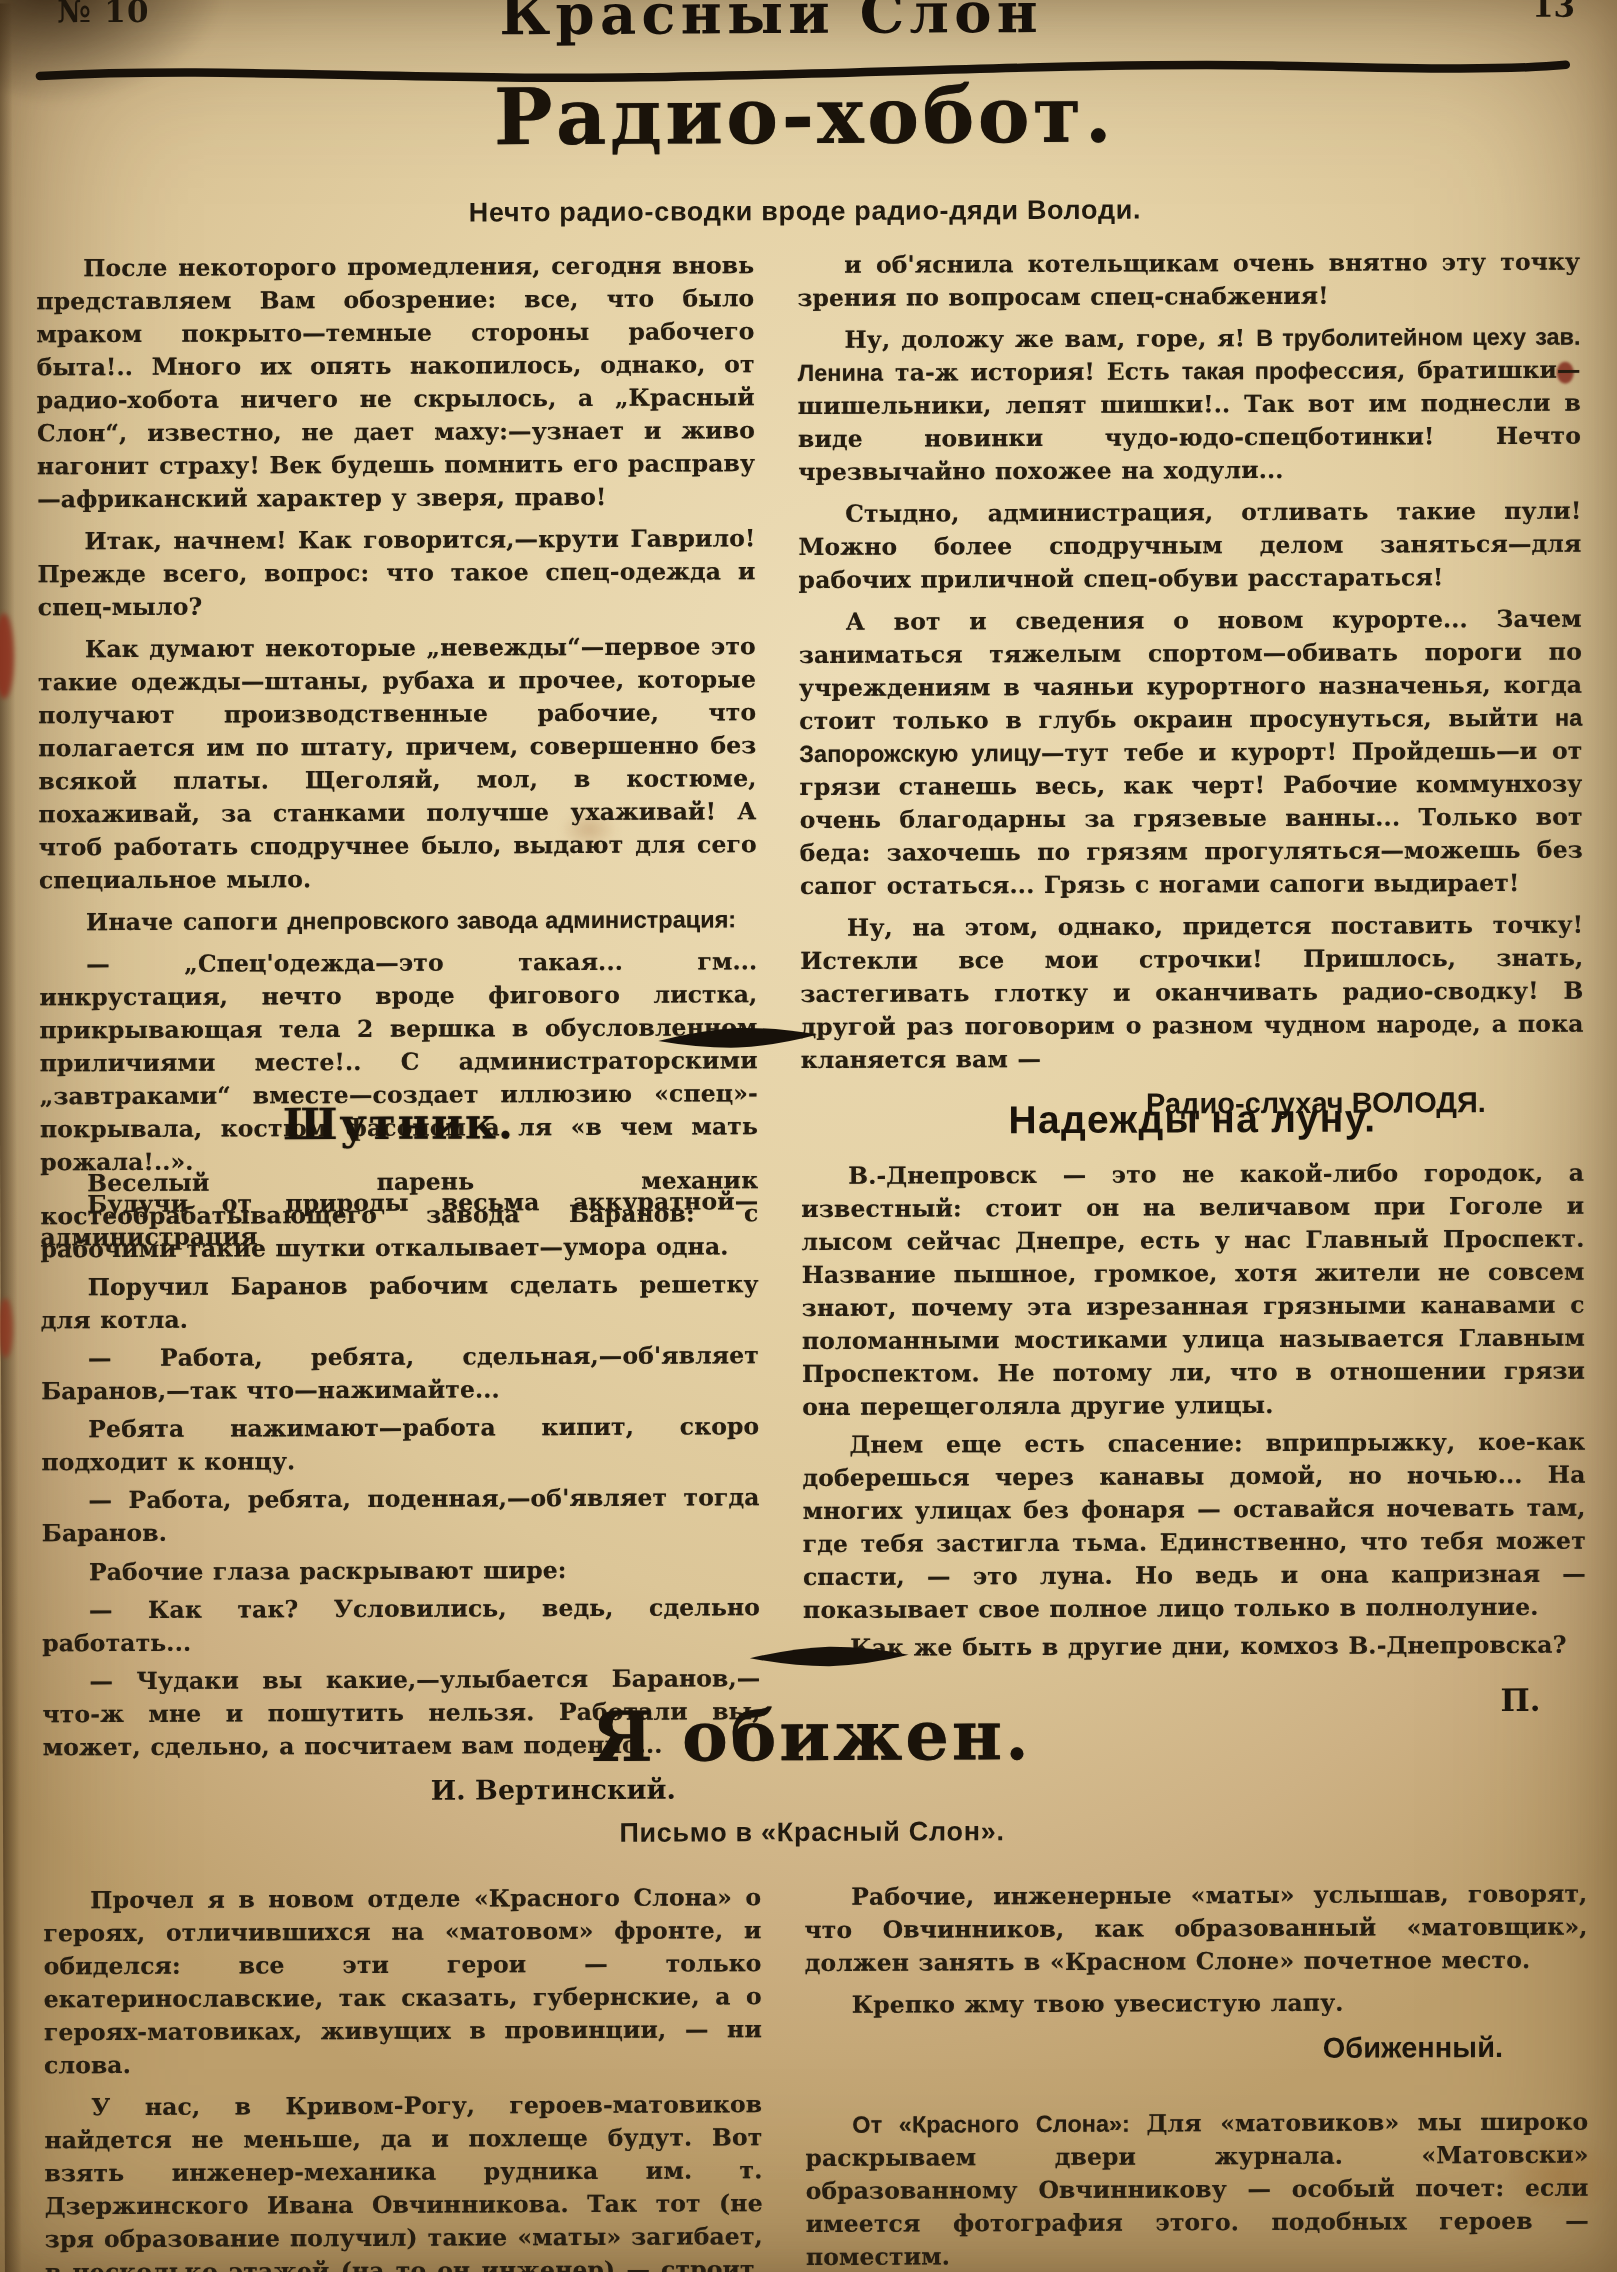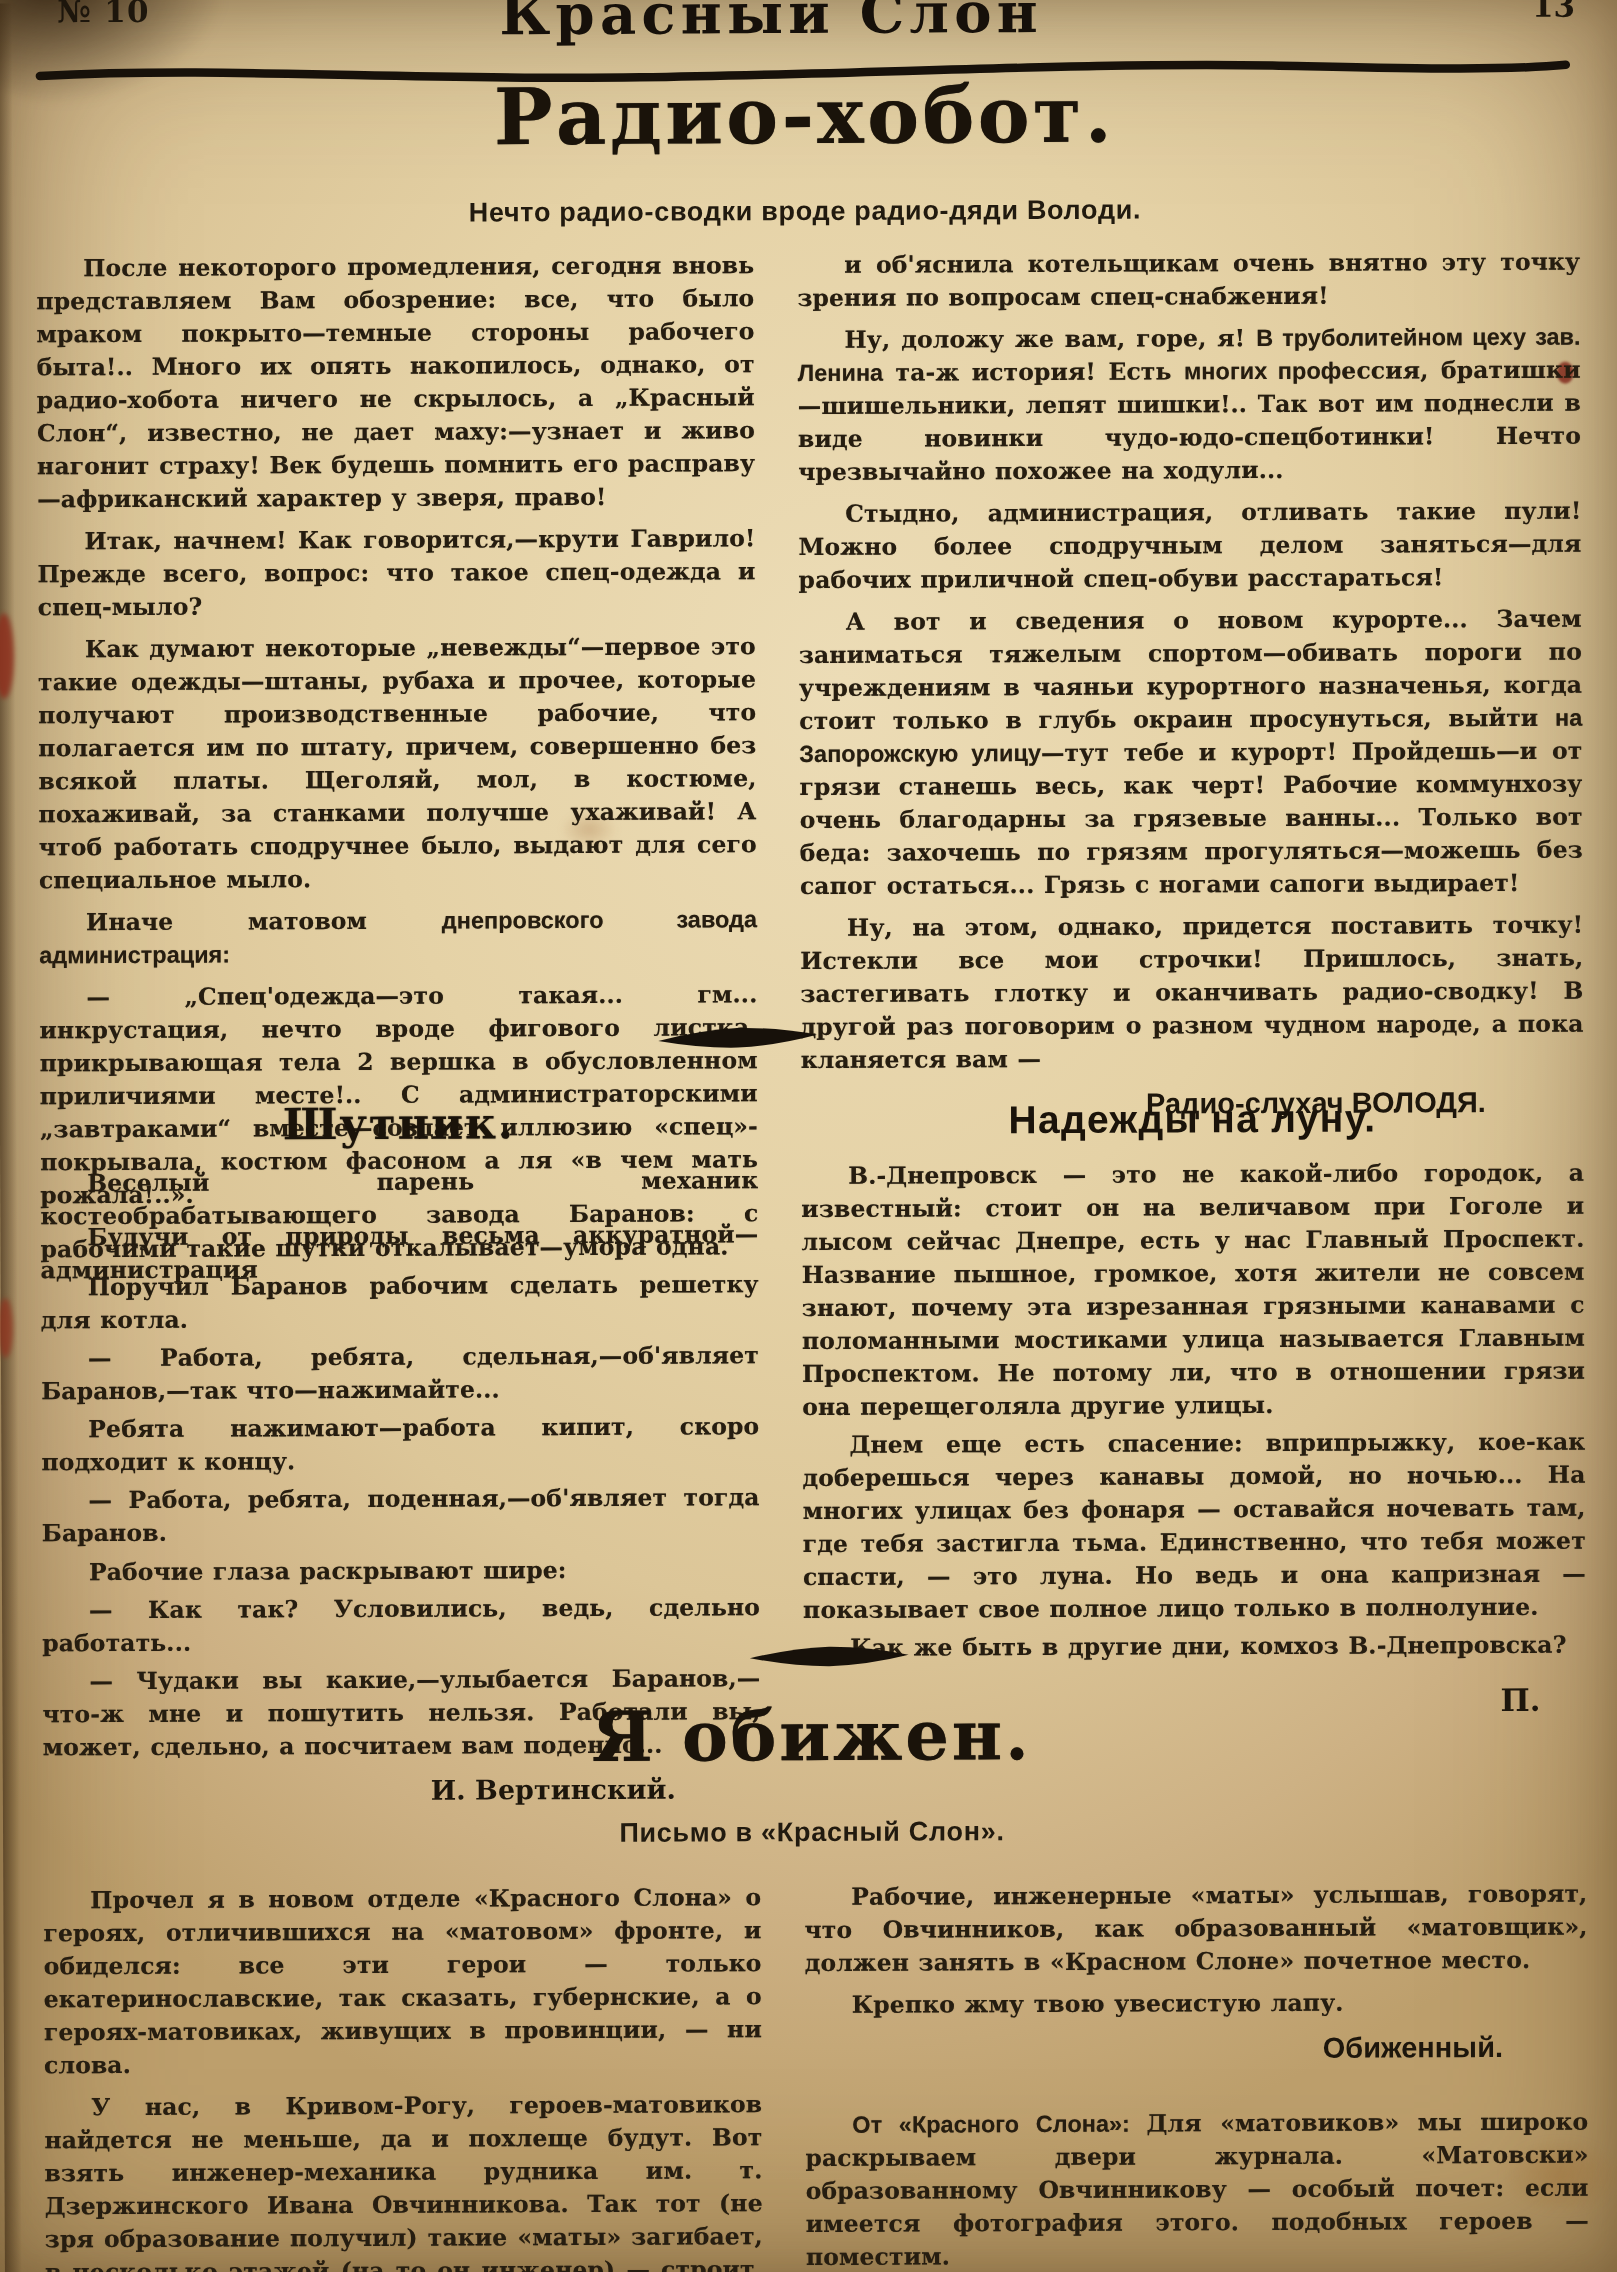--- a/index.html
+++ b/index.html
@@ -94,28 +94,28 @@
     </svg>
 
     <h1 class="title1">Радио-хобот.</h1>
     <div class="subtitle1">Нечто радио-сводки вроде радио-дяди Володи.</div>
 
     <div class="cols cols1">
       <div class="colL">
           <p class="para"><span class="run">После некоторого промедления, сегодня вновь представляем Вам обозрение: все, что было мраком покрыто—темные стороны рабочего быта!.. Много их опять накопилось, однако, от радио-хобота ничего не скрылось, а „Красный Слон“, известно, не дает маху:—узнает и живо нагонит страху! Век будешь помнить его расправу—африканский характер у зверя, право!</span></p>
           <p class="para"><span class="run">Итак, начнем! Как говорится,—крути Гаврило! Прежде всего, вопрос: что такое спец-одежда и спец-мыло?</span></p>
           <p class="para"><span class="run">Как думают некоторые „невежды“—первое это такие одежды—штаны, рубаха и прочее, которые получают производственные рабочие, что полагается им по штату, причем, совершенно без всякой платы. Щеголяй, мол, в костюме, похаживай, за станками получше ухаживай! А чтоб работать сподручнее было, выдают для сего специальное мыло.</span></p>
-          <p class="para"><span class="run">Иначе матовом </span><span class="run b">днепровского завода администрация:</span></p>
+          <p class="para"><span class="run">Иначе сапоги </span><span class="run b">днепровского завода администрация:</span></p>
           <p class="para"><span class="run">— „Спец'одежда—это такая... гм... инкрустация, нечто вроде фигового листка, прикрывающая тела 2 вершка в обусловленном приличиями месте!.. С администраторскими „завтраками“ вместе—создает иллюзию «спец»-покрывала, костюм фасоном а ля «в чем мать рожала!..».</span></p>
           <p class="para"><span class="run">Будучи от природы весьма аккуратной—администрация</span></p>
         </div>
       <div class="colR">
         <div>
             <p class="para"><span class="run">и об'яснила котельщикам очень внятно эту точку зрения по вопросам спец-снабжения!</span></p>
-            <p class="para"><span class="run">Ну, доложу же вам, горе, я! </span><span class="run b">В труболитейном цеху зав. Ленина</span><span class="run"> та-ж история! Есть </span><span class="run b">многих проф</span><span class="run">ессия, братишки—шишельники, лепят шишки!.. Так вот им поднесли в виде новинки чудо-юдо-спецботинки! Нечто чрезвычайно похожее на ходули...</span></p>
+            <p class="para"><span class="run">Ну, доложу же вам, горе, я! </span><span class="run b">В труболитейном цеху зав. Ленина</span><span class="run"> та-ж история! Есть </span><span class="run b">такая проф</span><span class="run">ессия, братишки—шишельники, лепят шишки!.. Так вот им поднесли в виде новинки чудо-юдо-спецботинки! Нечто чрезвычайно похожее на ходули...</span></p>
             <p class="para"><span class="run">Стыдно, администрация, отливать такие пули! Можно более сподручным делом заняться—для рабочих приличной спец-обуви расстараться!</span></p>
             <p class="para"><span class="run">А вот и сведения о новом курорте... Зачем заниматься тяжелым спортом—обивать пороги по учреждениям в чаяньи курортного назначенья, когда стоит только в глубь окраин просунуться, выйти </span><span class="run b">на Запорожскую улицу</span><span class="run">—тут тебе и курорт! Пройдешь—и от грязи станешь весь, как черт! Рабочие коммунхозу очень благодарны за грязевые ванны... Только вот беда: захочешь по грязям прогуляться—можешь без сапог остаться... Грязь с ногами сапоги выдирает!</span></p>
             <p class="para"><span class="run">Ну, на этом, однако, придется поставить точку! Истекли все мои строчки! Пришлось, знать, застегивать глотку и оканчивать радио-сводку! В другой раз поговорим о разном чудном народе, а пока кланяется вам —</span></p>
           </div>
         <div class="sig sig-volodya">Радио-слухач ВОЛОДЯ.</div>
       </div>
     </div>
 
     <svg class="divider div1" width="164" height="25" viewBox="0 0 252 38">
       <path d="M4,19 Q70,5 126,4 Q186,5 248,19 Q186,33 126,34 Q70,33 4,19 Z" fill="#17110a"></path>

